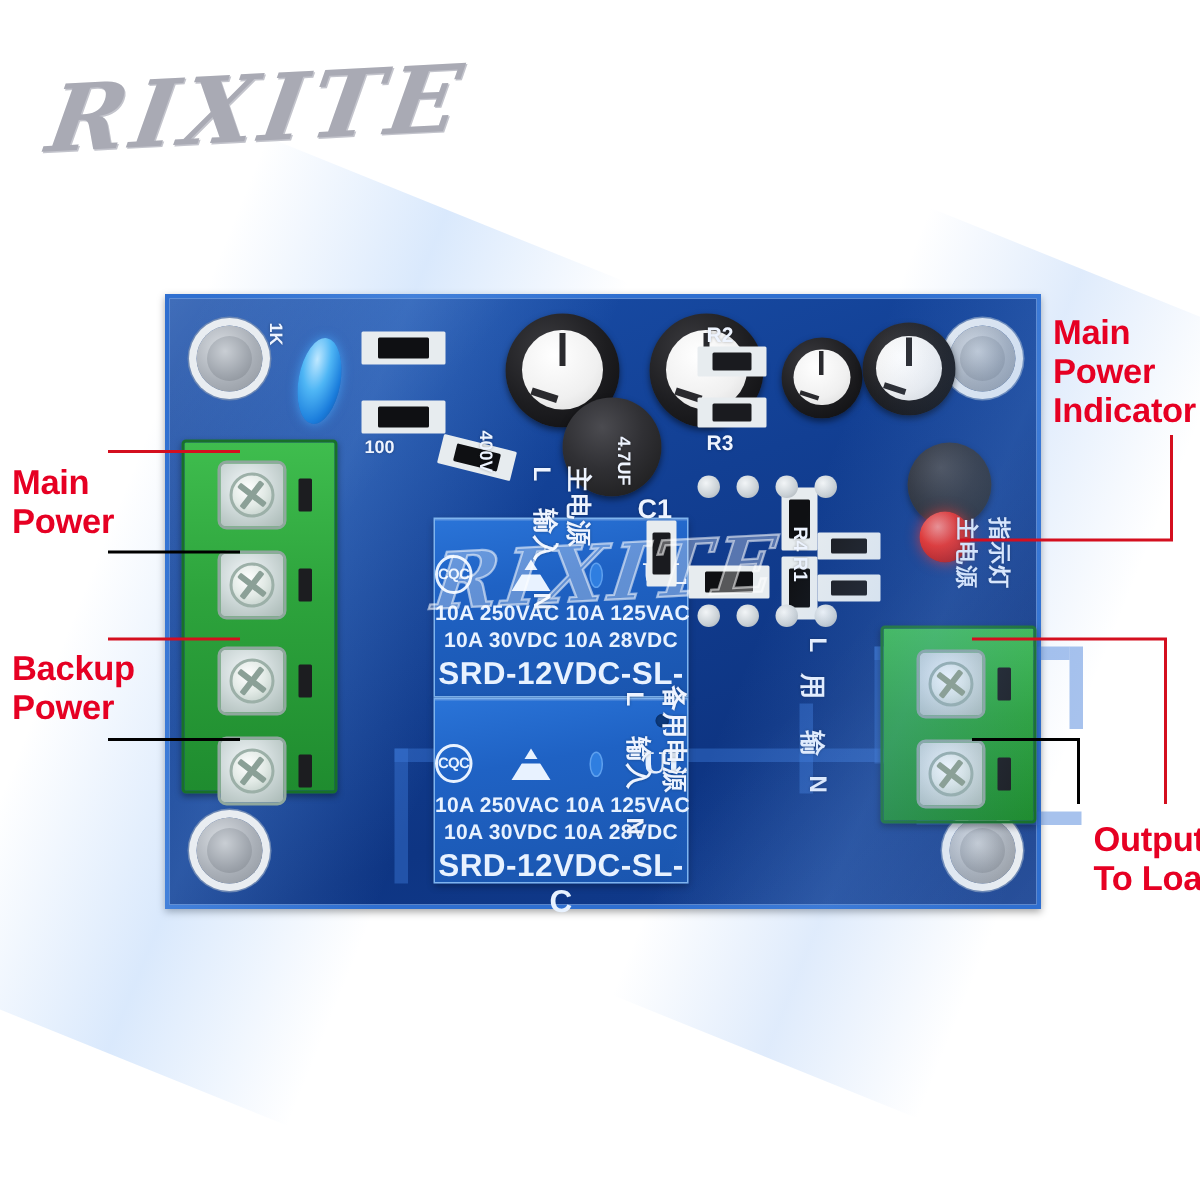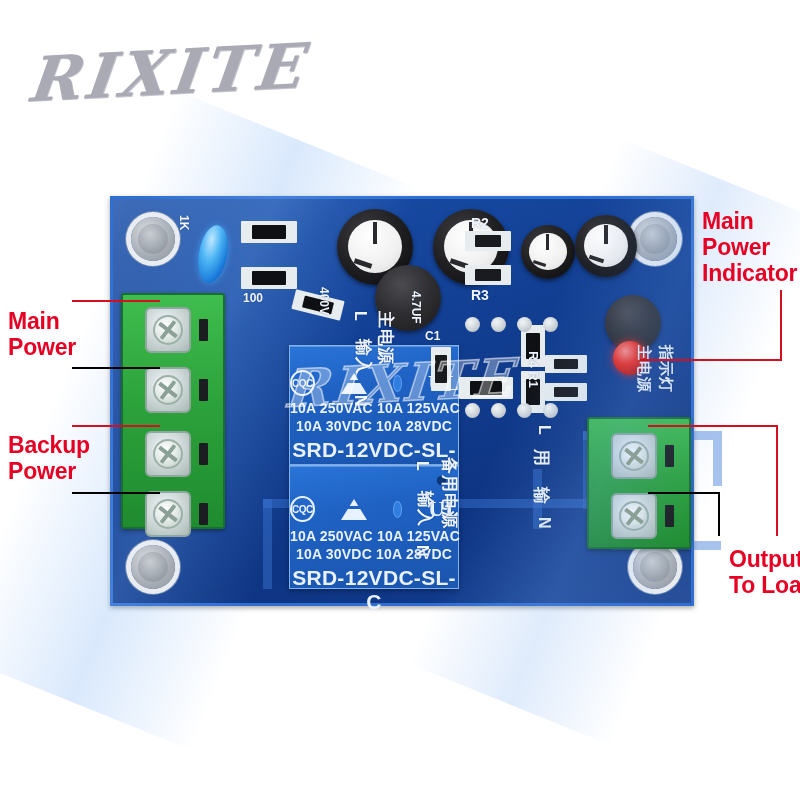--- a/index.html
+++ b/index.html
@@ -542,21 +542,21 @@
   <div class="ic-pin" style="left:404px; top:204px;"></div>
   <div class="ic-pin" style="left:430px; top:204px;"></div>
 
   <div id="led-blue" style="left:86px; top:26px;"></div>
   <div id="led-red" style="left:500px; top:142px;"></div>
 
   <div class="silk rot" style="left:78px; top:16px;">1K</div>
   <div class="silk" style="left:130px; top:92px;">100</div>
   <div class="silk rot" style="left:218px; top:88px;">400V</div>
   <div class="silk rot" style="left:310px; top:92px;">4.7UF</div>
-  <div class="silk" style="left:312px; top:130px; font-size:12px;">C1</div>
+  <div class="silk" style="left:312px; top:130px; font-size:18px;">C1</div>
   <div class="silk" style="left:358px; top:16px; font-size:14px;">R2</div>
   <div class="silk" style="left:358px; top:88px; font-size:14px;">R3</div>
   <div class="silk rot" style="left:428px; top:152px; font-size:13px;">R4 R1</div>
 
   <div class="silk rot" style="left:256px; top:112px; font-size:16px;">L</div>
   <div class="silk rot cn" style="left:284px; top:112px;">主电源</div>
   <div class="silk rot cn" style="left:262px; top:140px;">输入</div>
   <div class="silk rot" style="left:256px; top:196px; font-size:16px;">N</div>
 
   <div class="silk rot" style="left:318px; top:262px; font-size:16px;">L</div>

